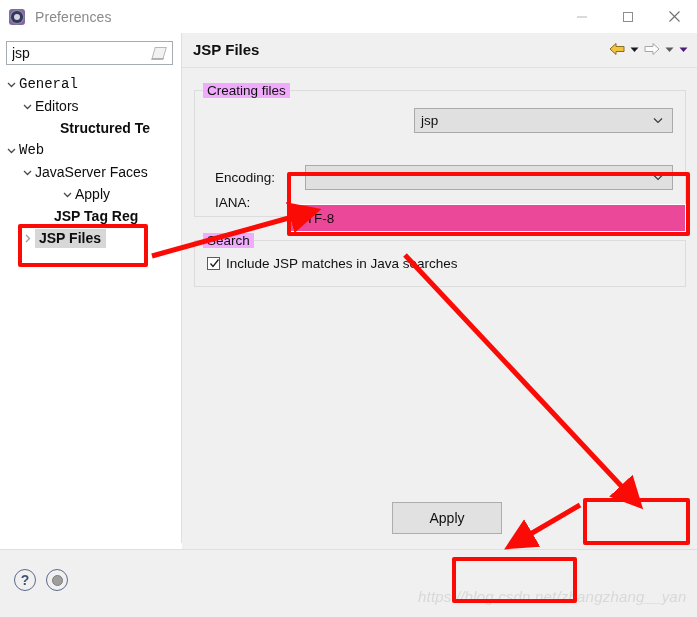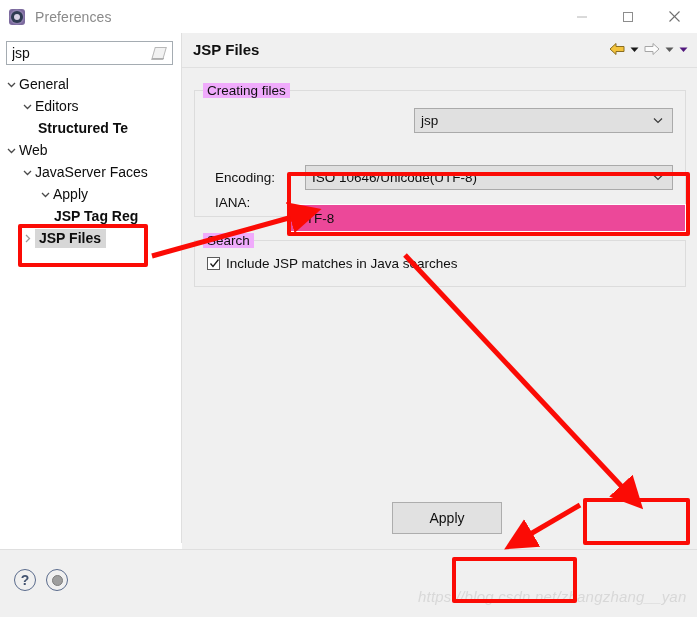--- a/index.html
+++ b/index.html
@@ -159,23 +159,23 @@
   }
   .tree-label.bold {
     font-weight: bold;
   }
   .tree-row.selected .sel-bg {
     background: #d7d7d7;
     padding: 1px 5px 2px 4px;
   }
 
   
-  .ind0 { padding-left: 4px; }
+  .ind0 { padding-left: 4px; font-family: Liberation Mono, monospace; }
   .ind1 { padding-left: 20px; }
-  .ind2 { padding-left: 38px; }
+  .ind2 { padding-left: 60px; }
   .ind3 { padding-left: 54px; }
 
   
   #tree-scroll {
     position: absolute;
     left: 0; top: 518px;
     width: 181px; height: 24px;
     background: #f0f0f0;
     border-top: 1px solid #e2e2e2;
     display: flex;
@@ -577,21 +577,20 @@
           <svg width="10" height="7" viewBox="0 0 10 7">
               <polyline points="1,1.5 5,5.5 9,1.5" fill="none" stroke="#3a3a3a" stroke-width="1.2"></polyline>
             </svg>
         </span>
       </div>
 
 
       <div class="form-label" style="left:20px; top:79px;">Encoding:</div>
 
       <div class="combo" id="combo-encoding" style="left:110px; top:74px; width:368px; height:25px;">
-        <span class="combo-text">ISO 10646/Unicode(UTF-8)</span>
         <span class="combo-arrow">
           <svg width="10" height="7" viewBox="0 0 10 7">
               <polyline points="1,1.5 5,5.5 9,1.5" fill="none" stroke="#3a3a3a" stroke-width="1.2"></polyline>
             </svg>
         </span>
       </div>
 
       <div class="form-label" style="left:20px; top:104px;">IANA:</div>
     </div>
 

